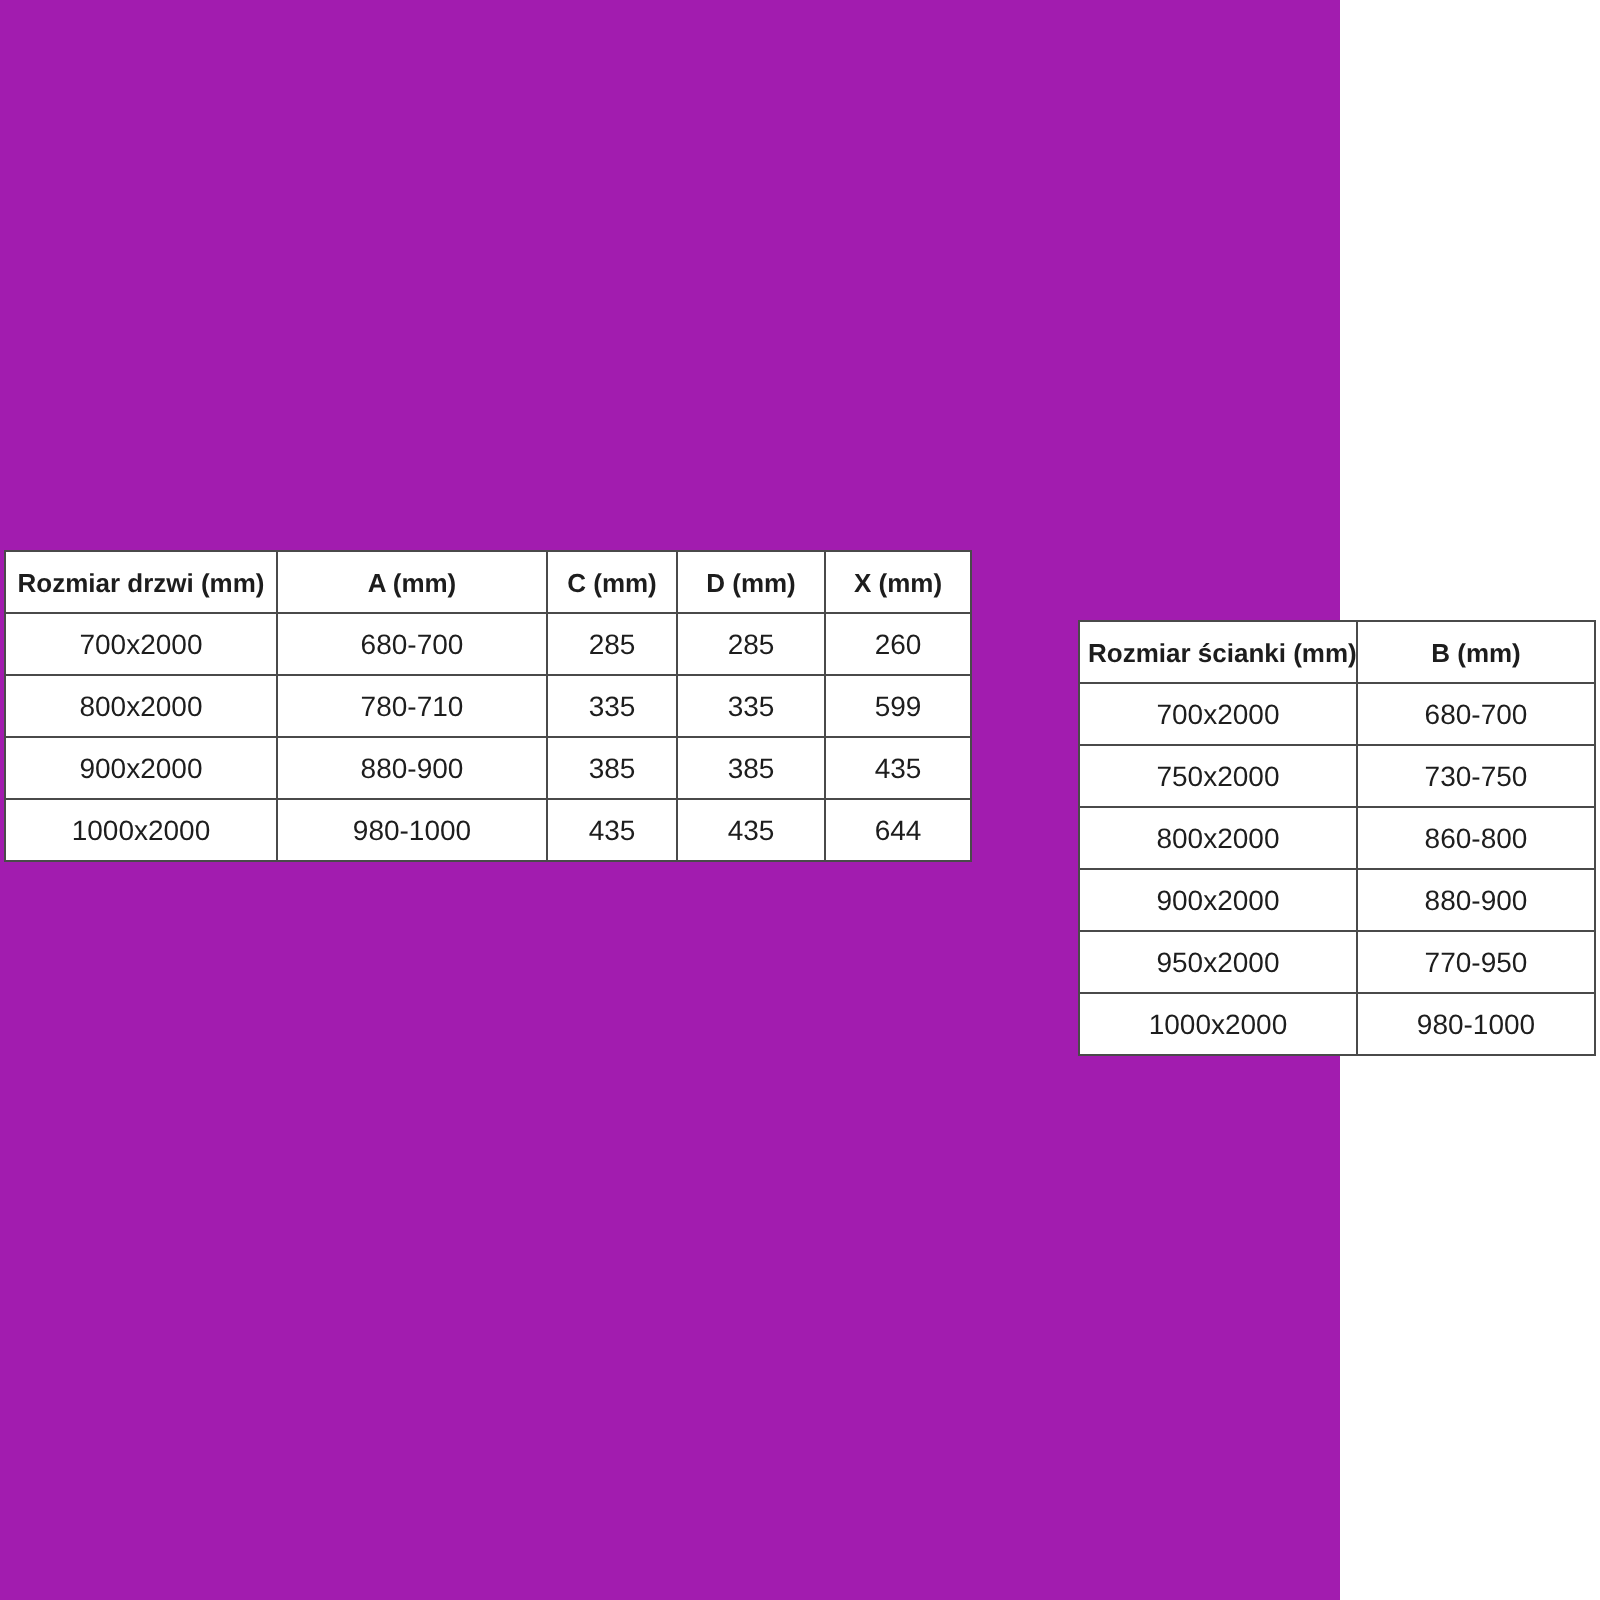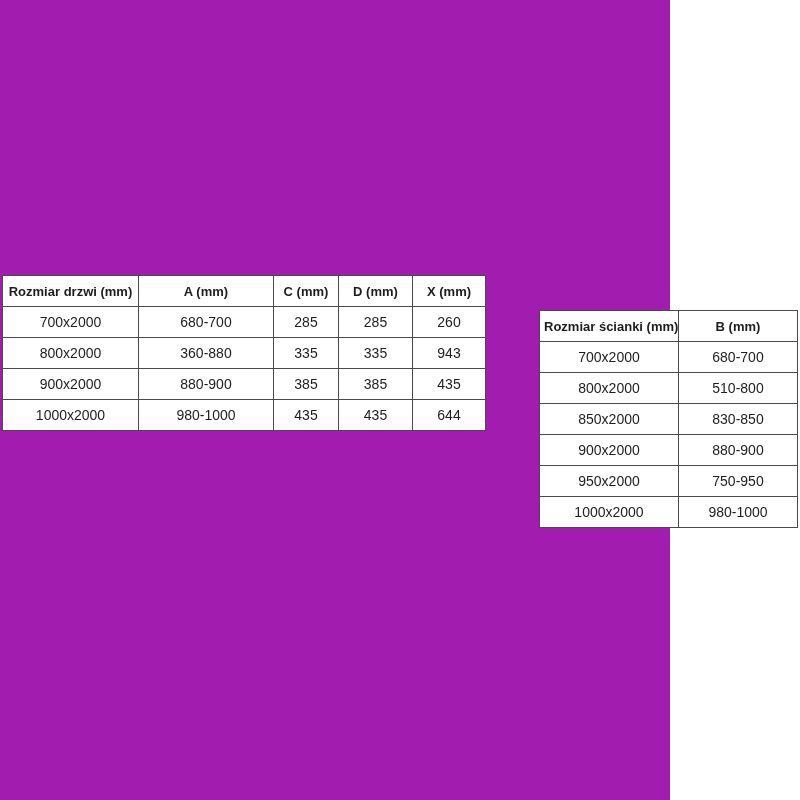--- a/index.html
+++ b/index.html
@@ -83,24 +83,24 @@
     <tbody>
         <tr>
           <td>700x2000</td>
           <td>680-700</td>
           <td>285</td>
           <td>285</td>
           <td>260</td>
         </tr>
         <tr>
           <td>800x2000</td>
-          <td>360-880</td>
+          <td>780-710</td>
           <td>335</td>
           <td>335</td>
-          <td>943</td>
+          <td>599</td>
         </tr>
         <tr>
           <td>900x2000</td>
           <td>880-900</td>
           <td>385</td>
           <td>385</td>
           <td>435</td>
         </tr>
         <tr>
           <td>1000x2000</td>
@@ -122,34 +122,34 @@
           <th>Rozmiar ścianki (mm)</th>
           <th>B (mm)</th>
         </tr>
       </thead>
     <tbody>
         <tr>
           <td>700x2000</td>
           <td>680-700</td>
         </tr>
         <tr>
-          <td>800x2000</td>
-          <td>510-800</td>
+          <td>750x2000</td>
+          <td>730-750</td>
         </tr>
         <tr>
-          <td>850x2000</td>
-          <td>830-850</td>
+          <td>800x2000</td>
+          <td>860-800</td>
         </tr>
         <tr>
           <td>900x2000</td>
           <td>880-900</td>
         </tr>
         <tr>
           <td>950x2000</td>
-          <td>750-950</td>
+          <td>770-950</td>
         </tr>
         <tr>
           <td>1000x2000</td>
           <td>980-1000</td>
         </tr>
       </tbody>
   </table>
 
 </div>
 

